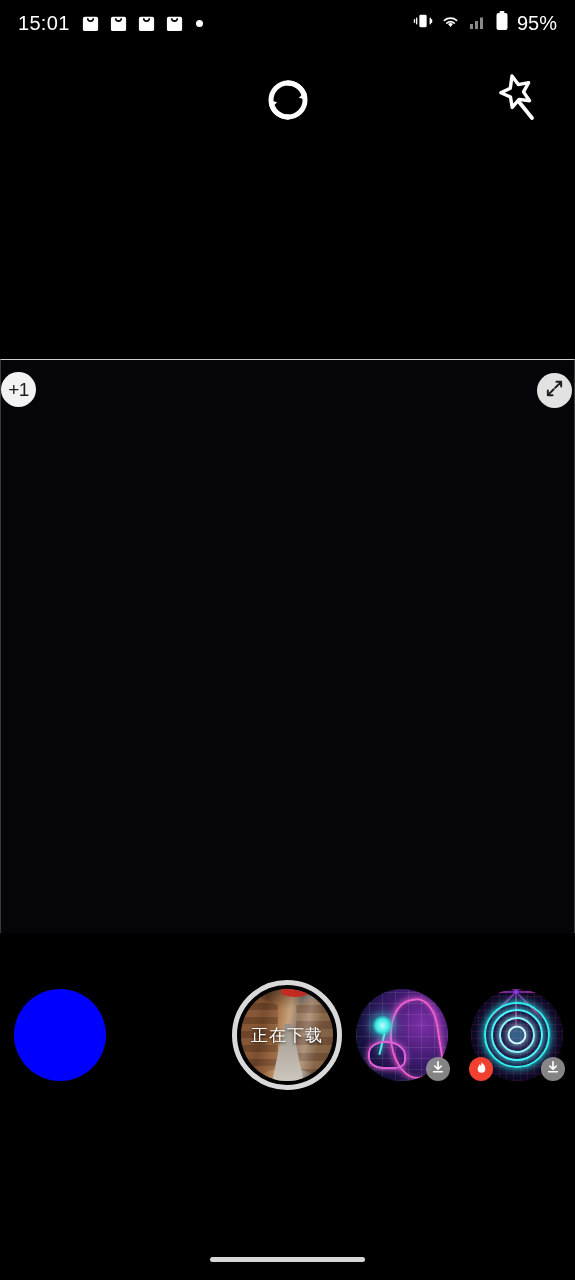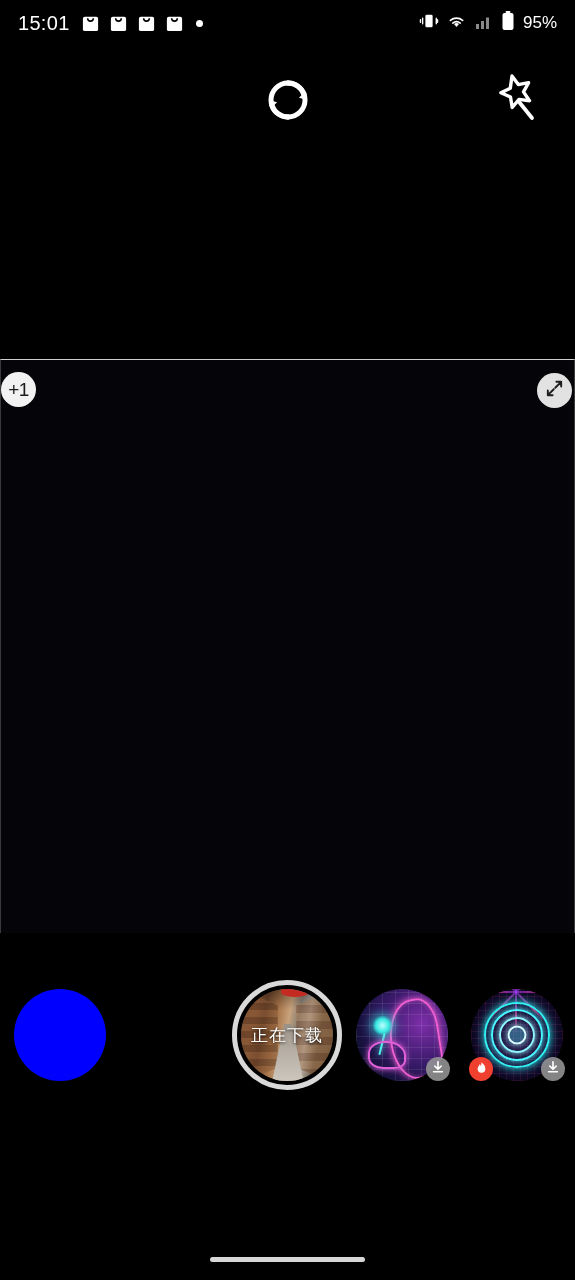--- a/index.html
+++ b/index.html
@@ -54,21 +54,21 @@
     border-radius: 50%;
     background: #ffffff;
     margin-left: 3px;
   }
   .status-right {
     display: flex;
     align-items: center;
     gap: 7px;
   }
   .status-battery-text {
-    font-size: 17px;
+    font-size: 20px;
     color: #ffffff;
     margin-left: 1px;
   }
 
   
   .top-toolbar {
     position: absolute;
     top: 46px; left: 0;
     width: 575px;
     height: 110px;

